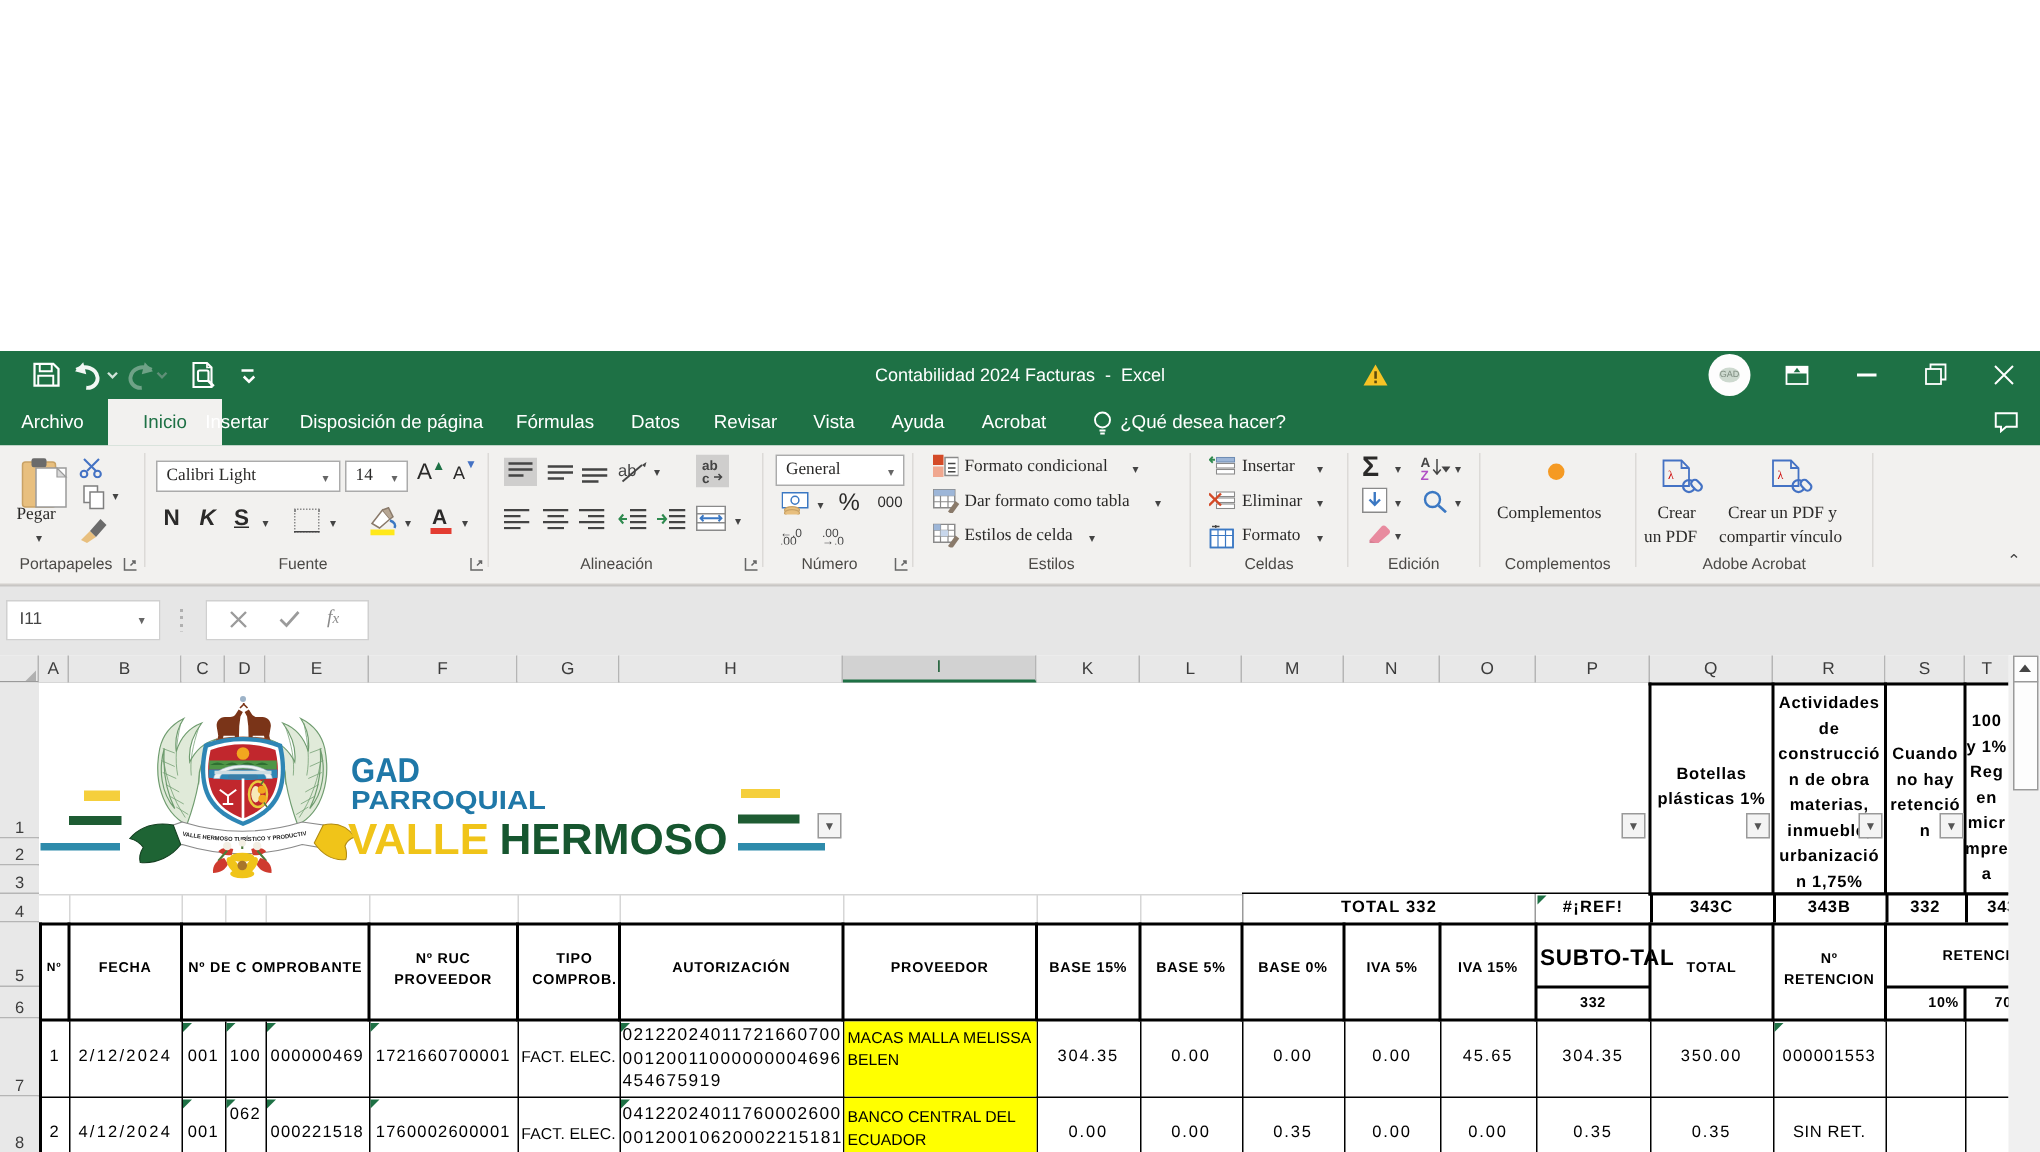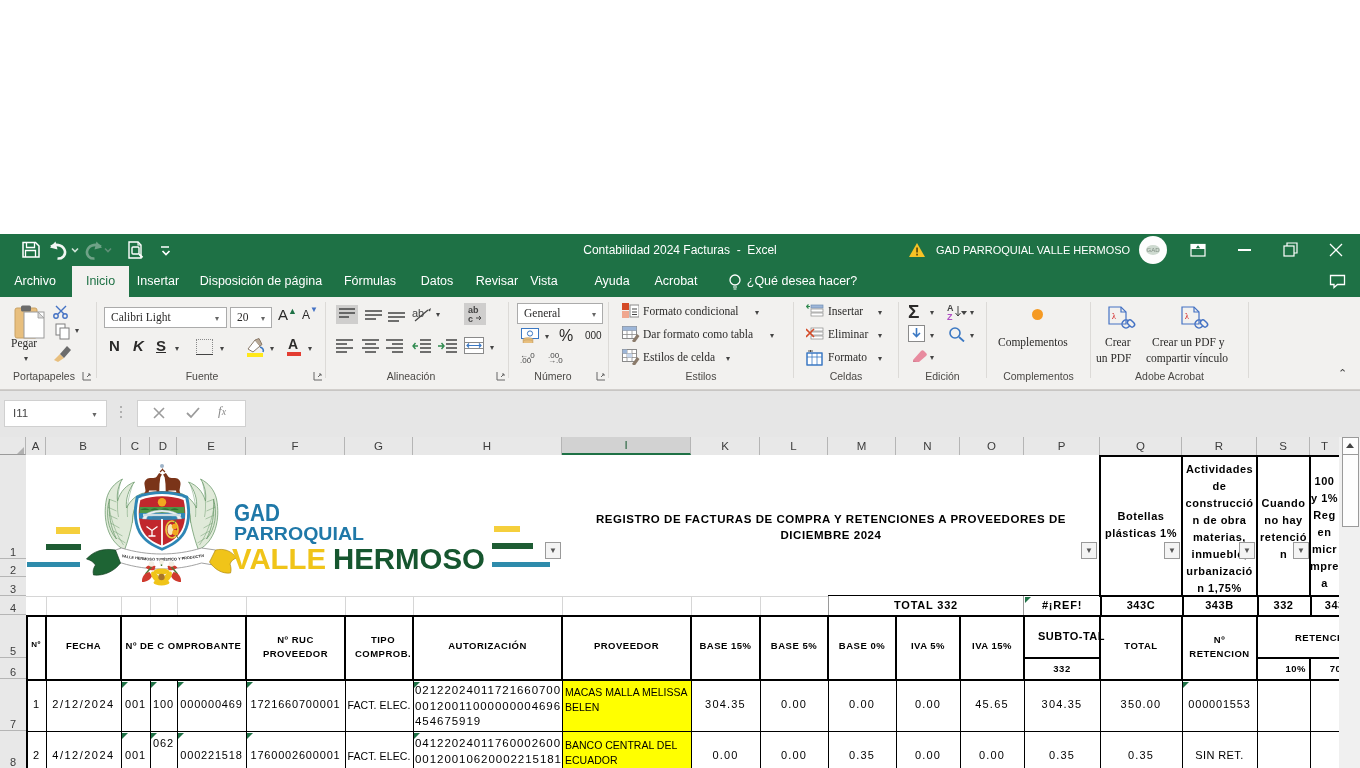--- a/index.html
+++ b/index.html
@@ -76,48 +76,47 @@
 
       <path d="M141 7 h8 M142.5 11 l3.5 3.5 3.5 -3.5" stroke="#fff" fill="none" stroke-width="1.7"></path>
     </svg>
     <div class="abs" style="left:400px;top:0;width:560px;height:32px;line-height:32px;color:#fff;font-size:12px;text-align:center">Contabilidad 2024 Facturas&nbsp;&nbsp;-&nbsp;&nbsp;Excel</div>
 
     <svg class="abs" style="left:908px;top:8px" width="18" height="16" viewBox="0 0 18 16">
       <path d="M9 1 L17 15 H1 Z" fill="#f7c325"></path>
       <rect x="8.2" y="5.5" width="1.7" height="5" fill="#5d4a0a"></rect>
       <rect x="8.2" y="11.7" width="1.7" height="1.8" fill="#5d4a0a"></rect>
     </svg>
-    <div class="abs" style="left:936px;top:0;width:220px;height:32px;line-height:32px;color:#fff;font-size:11px">GAD PARROQUIAL VALLE HERMOSO</div>
     <div class="abs" style="left:1139px;top:2px;width:28px;height:28px;border-radius:50%;background:#fdfdfd"></div>
     <div class="abs" style="left:1146px;top:11px;width:14px;height:10px;border-radius:50%;background:#cdd9cf;font-size:6px;color:#7e8c80;text-align:center;line-height:10px">GAD</div>
 
     <svg class="abs" style="left:1190px;top:8px" width="16" height="16" viewBox="0 0 16 16">
       <rect x="1" y="2.5" width="14" height="11.5" fill="none" stroke="#fff" stroke-width="1.2"></rect>
       <rect x="1" y="2.5" width="14" height="4.5" fill="#fff"></rect>
       <path d="M8 3.2 L10.2 6.2 H5.8 Z" fill="#1e7145"></path>
     </svg>
     <div class="abs" style="left:1238px;top:15px;width:13px;height:1.6px;background:#fff"></div>
     <svg class="abs" style="left:1283px;top:8px" width="15" height="15" viewBox="0 0 15 15">
       <rect x="1" y="4" width="10" height="10" fill="none" stroke="#fff" stroke-width="1.2"></rect>
       <path d="M4 4 V1 h10 v10 h-3" fill="none" stroke="#fff" stroke-width="1.2"></path>
     </svg>
     <svg class="abs" style="left:1329px;top:9px" width="14" height="14" viewBox="0 0 14 14">
       <path d="M1 1 L13 13 M13 1 L1 13" stroke="#fff" stroke-width="1.3"></path>
     </svg>
   </div>
 
   <div id="tabsrow" class="abs">
     <div class="tab" style="left:10px;width:50px">Archivo</div>
-    <div class="tab" style="left:72px;width:57px;background:#f2f1ef;color:#1e7145">Inicio</div>
+    <div class="tab" style="left:72px;width:76px;background:#f2f1ef;color:#1e7145">Inicio</div>
     <div class="tab" style="left:132px;width:52px">Insertar</div>
     <div class="tab" style="left:196px;width:130px">Disposición de página</div>
     <div class="tab" style="left:340px;width:60px">Fórmulas</div>
     <div class="tab" style="left:416px;width:42px">Datos</div>
     <div class="tab" style="left:472px;width:50px">Revisar</div>
-    <div class="tab" style="left:524px;width:40px">Vista</div>
+    <div class="tab" style="left:536px;width:40px">Vista</div>
     <div class="tab" style="left:590px;width:44px">Ayuda</div>
     <div class="tab" style="left:650px;width:52px">Acrobat</div>
     <svg class="abs" style="left:727px;top:7px" width="16" height="18" viewBox="0 0 16 18">
       <circle cx="8" cy="7" r="5" fill="none" stroke="#fff" stroke-width="1.3"></circle>
       <path d="M6 14 h4 M6.5 16 h3" stroke="#fff" stroke-width="1.2"></path>
     </svg>
     <div class="tab" style="left:737px;width:130px">¿Qué desea hacer?</div>
     <svg class="abs" style="left:1329px;top:8px" width="17" height="15" viewBox="0 0 17 15">
       <path d="M1.5 1.5 h14 v9 h-7 l-3.5 3 v-3 h-3.5 z" fill="none" stroke="#fff" stroke-width="1.3"></path>
     </svg>
@@ -179,21 +178,21 @@
     <svg class="abs" style="left:52px;top:47px" width="20" height="18" viewBox="0 0 20 18">
       <path d="M2 16 L8 10 L12 14 L6 18 Z" fill="#e8bf7e"></path>
       <path d="M8 10 L15 2 L19 6 L12 14 Z" fill="#6b6b6b"></path>
     </svg>
 
     <div class="abs" style="left:104px;top:10px;width:123px;height:21px;background:#fff;border:1px solid #ababab">
       <div class="rbtxt" style="left:6px;top:3px">Calibri Light</div>
       <div class="chev" style="left:110px;top:6px;color:#666">▾</div>
     </div>
     <div class="abs" style="left:230px;top:10px;width:42px;height:21px;background:#fff;border:1px solid #ababab">
-      <div class="rbtxt" style="left:6px;top:3px">20</div>
+      <div class="rbtxt" style="left:6px;top:3px">14</div>
       <div class="chev" style="left:30px;top:6px;color:#666">▾</div>
     </div>
     <div class="abs" style="left:278px;top:9px;font-size:15px;color:#2b2a29">A<span style="font-size:9px;position:relative;top:-6px;color:#1e7145">▲</span></div>
     <div class="abs" style="left:302px;top:11px;font-size:12px;color:#2b2a29">A<span style="font-size:8px;position:relative;top:-7px;color:#4472c4">▼</span></div>
     <div class="abs" style="left:109px;top:40px;font-size:15px;font-weight:bold;color:#2b2a29">N</div>
     <div class="abs" style="left:133px;top:40px;font-size:15px;font-style:italic;font-weight:bold;color:#2b2a29">K</div>
     <div class="abs" style="left:156px;top:40px;font-size:15px;font-weight:bold;text-decoration:underline;color:#2b2a29">S</div>
     <div class="chev" style="left:175px;top:47px">▾</div>
     <div class="abs" style="left:196px;top:42px;width:17px;height:16px;border:1px dotted #8a8a8a"></div>
     <div class="abs" style="left:196px;top:42px;width:17px;height:16px;border-bottom:1.5px solid #444"></div>
@@ -458,21 +457,20 @@
 
     <div class="abs" style="left:1099px;top:18px;width:240px;height:142px;border:2px solid #000;border-right:none"></div>
     <div class="bl" style="left:1181px;top:18px;width:2px;height:141px"></div>
     <div class="bl" style="left:1256px;top:18px;width:2px;height:141px"></div>
     <div class="bl" style="left:1309px;top:18px;width:2px;height:141px"></div>
     <div class="cell hdr" style="left:1100px;top:71px;width:82px;line-height:17px">Botellas<br>plásticas 1%</div>
     <div class="cell hdr" style="left:1182px;top:24px;width:75px;line-height:17px">Actividades<br>de<br>construcció<br>n de obra<br>materias,<br>inmueble,<br>urbanizació<br>n 1,75%</div>
     <div class="cell hdr" style="left:1257px;top:58px;width:53px;line-height:17px">Cuando<br>no hay<br>retenció<br>n</div>
     <div class="cell hdr" style="left:1310px;top:36px;width:29px;line-height:17px">100<br>y 1%<br>Reg<br>en<br>micr<br>mpre<br>a</div>
 
-    <div class="cell hdr" style="left:562px;top:74px;width:538px;font-size:11.5px;line-height:16px;letter-spacing:0.55px">REGISTRO DE FACTURAS DE COMPRA Y RETENCIONES A PROVEEDORES DE<br>DICIEMBRE 2024</div>
 
     <div class="drop" style="left:545px;top:105px">▼</div>
     <div class="drop" style="left:1081px;top:105px">▼</div>
     <div class="drop" style="left:1164px;top:105px">▼</div>
     <div class="drop" style="left:1239px;top:105px">▼</div>
     <div class="drop" style="left:1293px;top:105px">▼</div>
 
     <svg class="abs" style="left:0;top:18px" width="562" height="141" viewBox="0 0 562 141">
 
       <rect x="56" y="72" width="24" height="7" fill="#f5cf3c"></rect>
@@ -609,21 +607,21 @@
     <div class="cell hdr" style="left:121px;top:203px;width:125px;font-size:9.5px">Nº DE C OMPROBANTE</div>
     <div class="cell hdr" style="left:246px;top:196px;width:99px;font-size:9.5px;line-height:14px">Nº RUC<br>PROVEEDOR</div>
     <div class="cell hdr" style="left:345px;top:196px;width:76px;font-size:9.5px;line-height:14px">TIPO<br>COMPROB.</div>
     <div class="cell hdr" style="left:413px;top:203px;width:149px;font-size:9.5px">AUTORIZACIÓN</div>
     <div class="cell hdr" style="left:562px;top:203px;width:129px;font-size:9.5px">PROVEEDOR</div>
     <div class="cell hdr" style="left:691px;top:203px;width:69px;font-size:9.5px">BASE 15%</div>
     <div class="cell hdr" style="left:760px;top:203px;width:68px;font-size:9.5px">BASE 5%</div>
     <div class="cell hdr" style="left:828px;top:203px;width:68px;font-size:9.5px">BASE 0%</div>
     <div class="cell hdr" style="left:896px;top:203px;width:64px;font-size:9.5px">IVA 5%</div>
     <div class="cell hdr" style="left:960px;top:203px;width:64px;font-size:9.5px">IVA 15%</div>
-    <div class="cell hdr" style="left:1024px;top:193px;width:95px;font-size:11px">SUBTO-TAL</div>
+    <div class="cell hdr" style="left:1024px;top:193px;width:95px;font-size:15px">SUBTO-TAL</div>
     <div class="cell hdr" style="left:1024px;top:226px;width:76px;font-size:9.5px">332</div>
     <div class="cell hdr" style="left:1100px;top:203px;width:82px;font-size:9.5px">TOTAL</div>
     <div class="cell hdr" style="left:1182px;top:196px;width:75px;font-size:9.5px;line-height:14px">Nº<br>RETENCION</div>
     <div class="cell hdr" style="left:1295px;top:195px;width:100px;font-size:9.5px;text-align:left">RETENCIONES</div>
     <div class="cell hdr" style="left:1257px;top:226px;width:53px;font-size:9.5px;text-align:right;padding-right:4px">10%</div>
     <div class="cell hdr" style="left:1315px;top:226px;width:50px;font-size:9.5px">70%</div>
 
     <div class="abs" style="left:563px;top:244px;width:128px;height:50px;background:#ffff00"></div>
     <div class="abs" style="left:563px;top:295px;width:128px;height:36px;background:#ffff00"></div>
 

